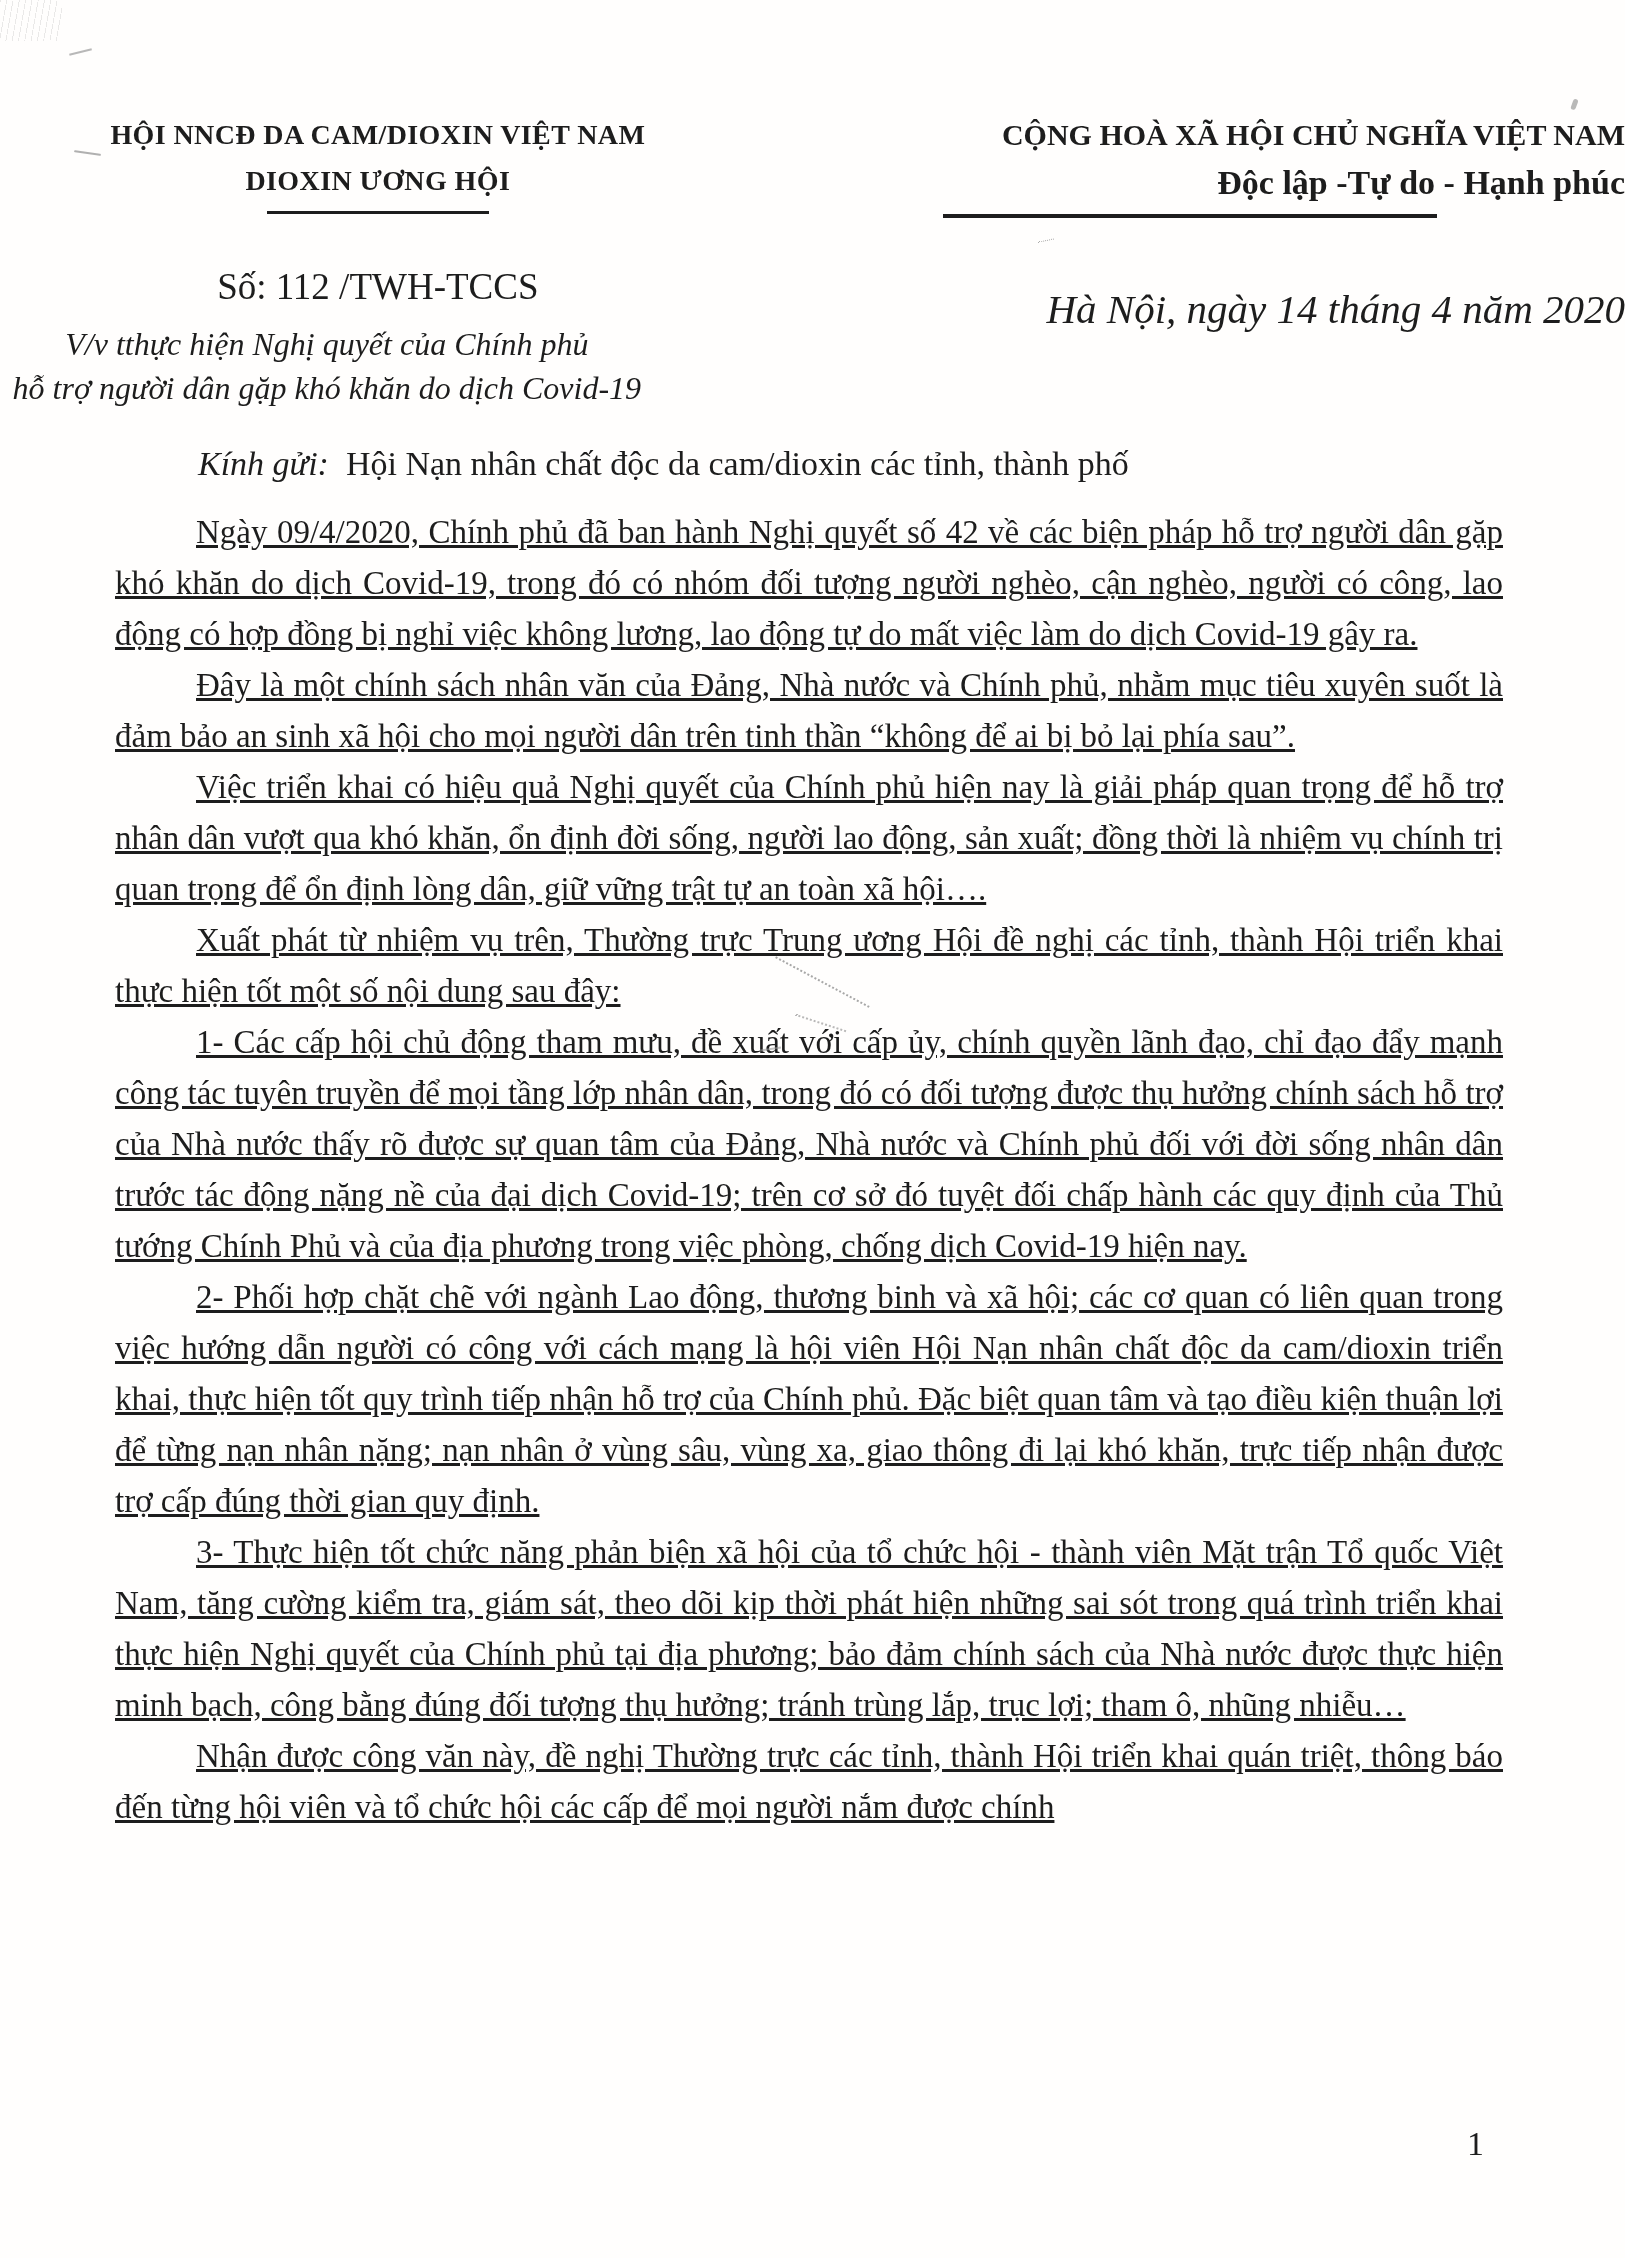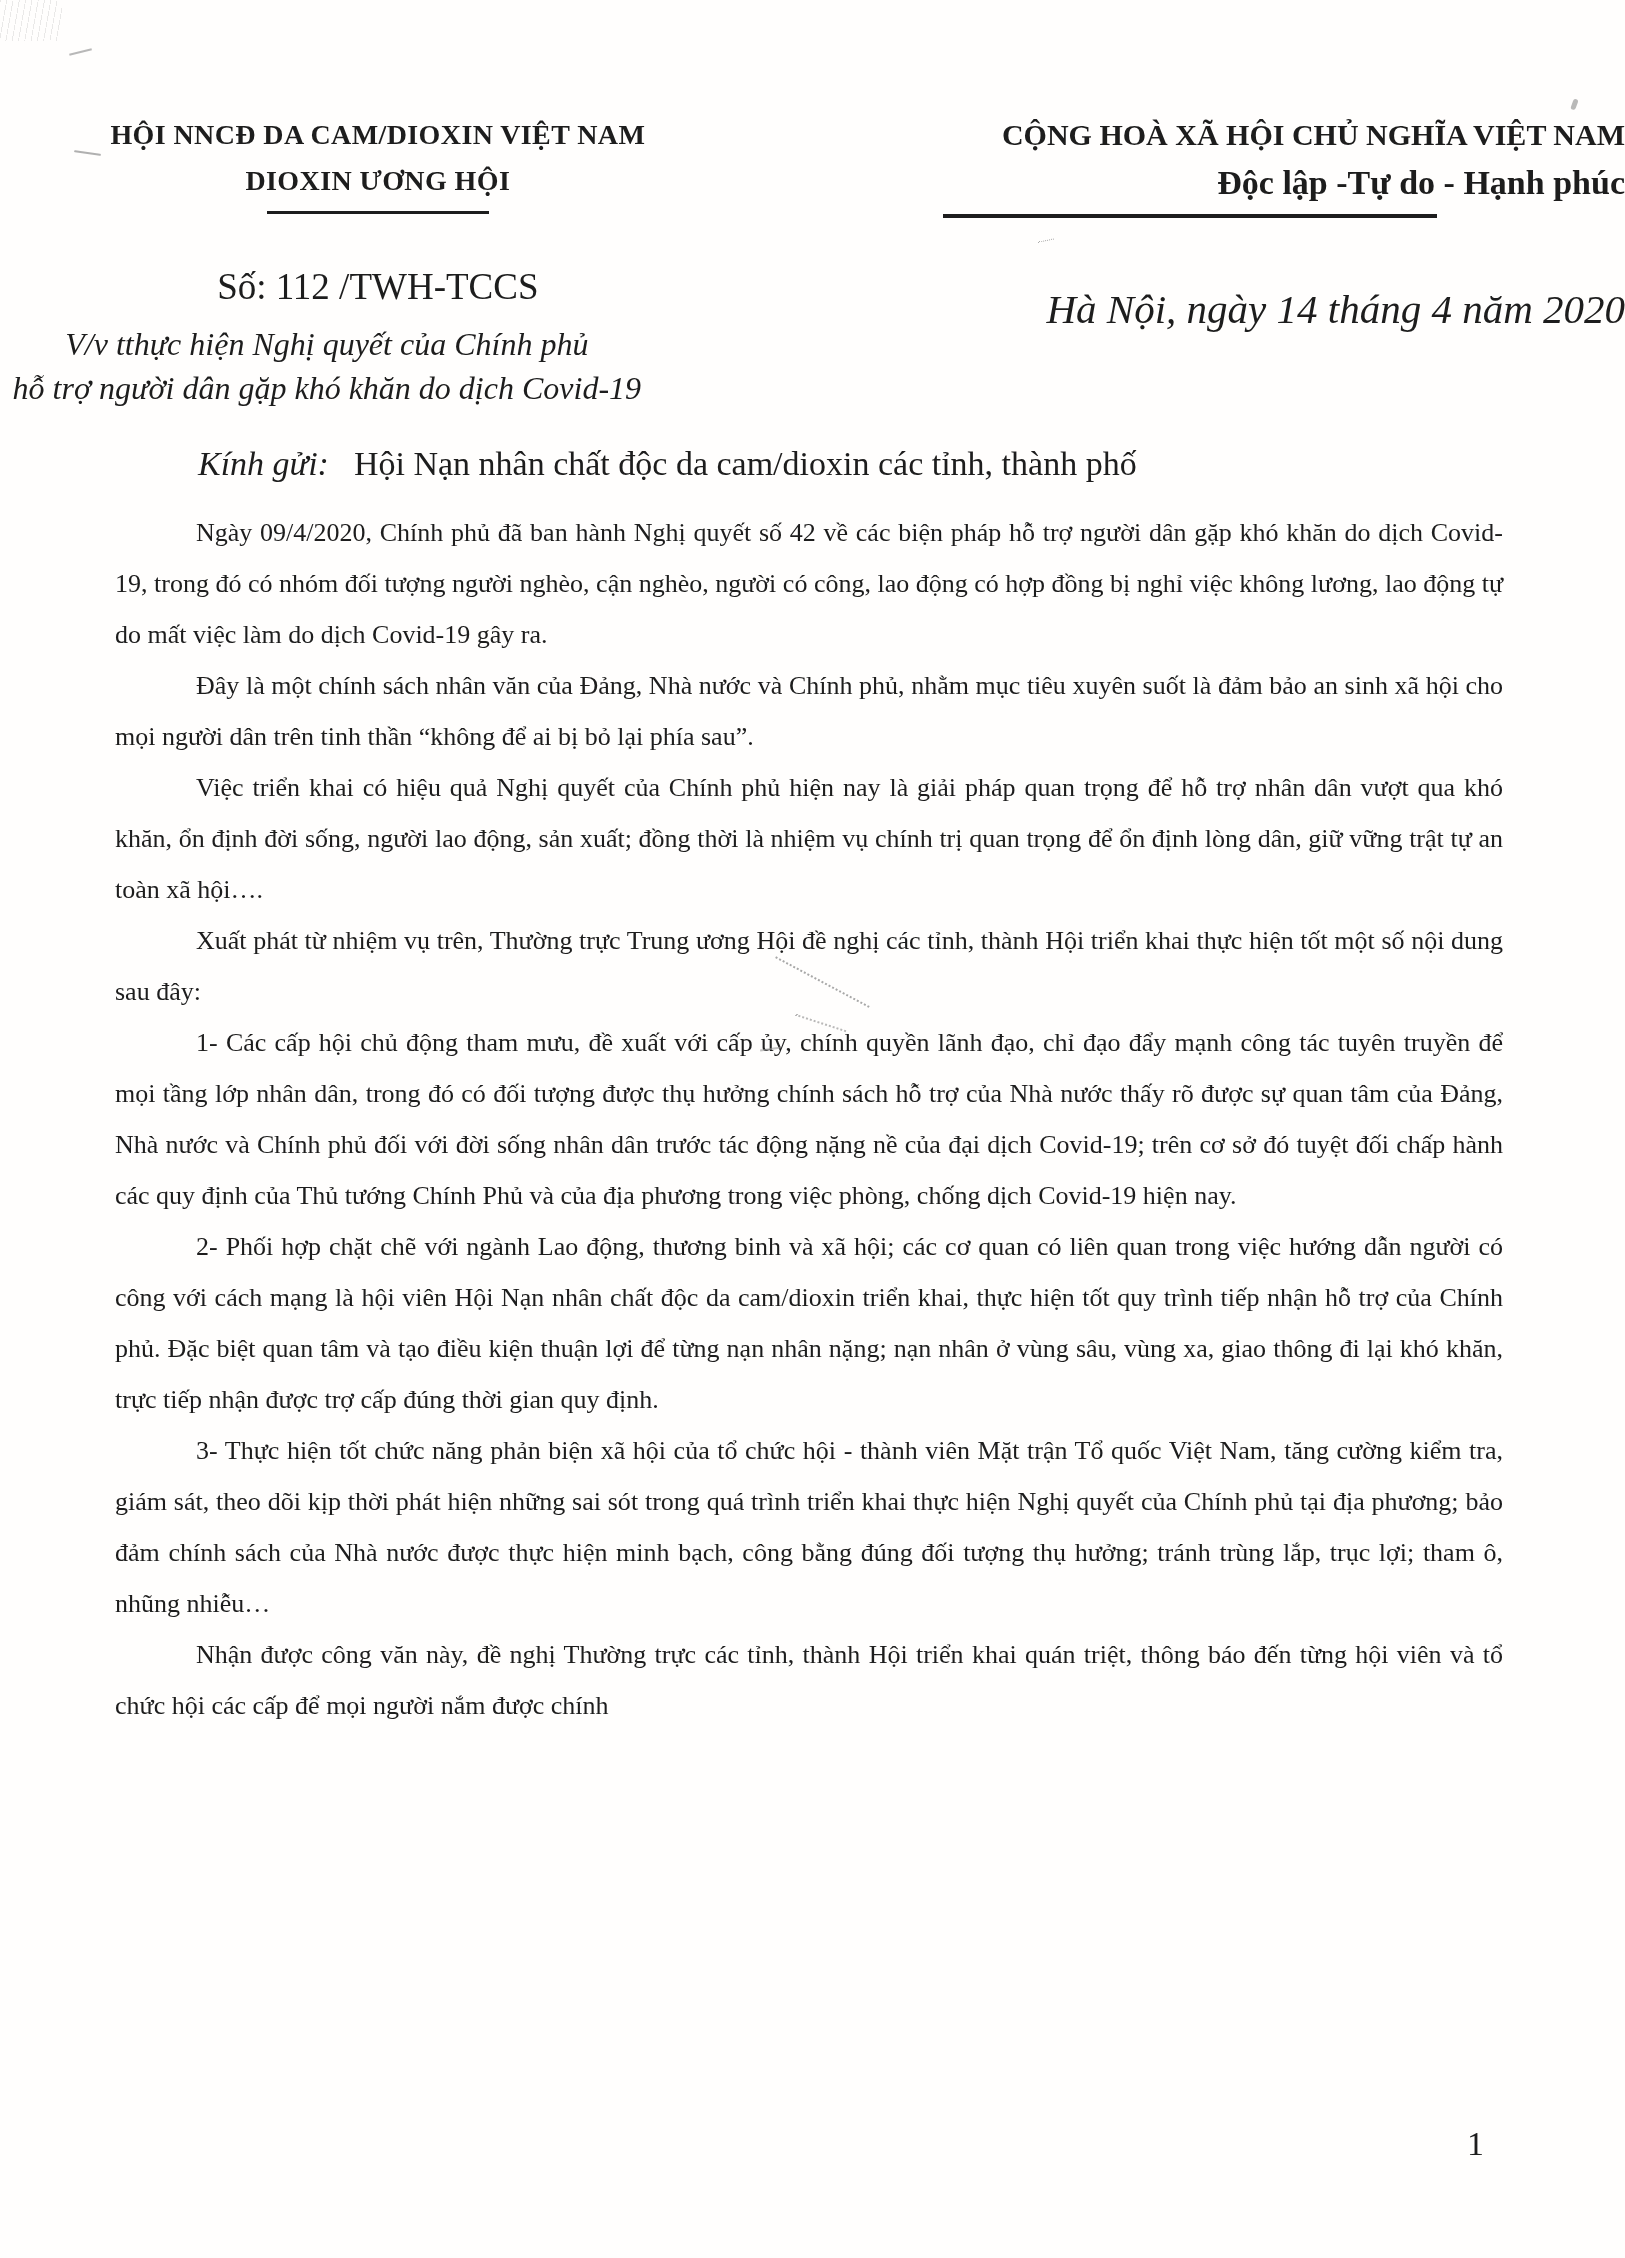--- a/index.html
+++ b/index.html
@@ -64,27 +64,28 @@
     margin-top: 67px;
     white-space: nowrap;
   }
   
   .recipient {
     margin: 30px 122px 0 198px;
     font-size: 34px;
     line-height: 48px;
   }
   .recipient .label { font-style: italic; }
-  .recipient .text  { margin-left: 25px; }
+  .recipient .text  { margin-left: 17px; }
   
   .body-text {
     margin: 19.4px 122px 0 115px;
-    font-size: 26px;
+    font-size: 33px;
     line-height: 51px;
     text-align: justify;
+    text-decoration: underline;
   }
   .body-text p {
     margin: 0;
     text-indent: 81px;
   }
   
   .page-number {
     position: absolute;
     right: 141px;
     bottom: 95px;

